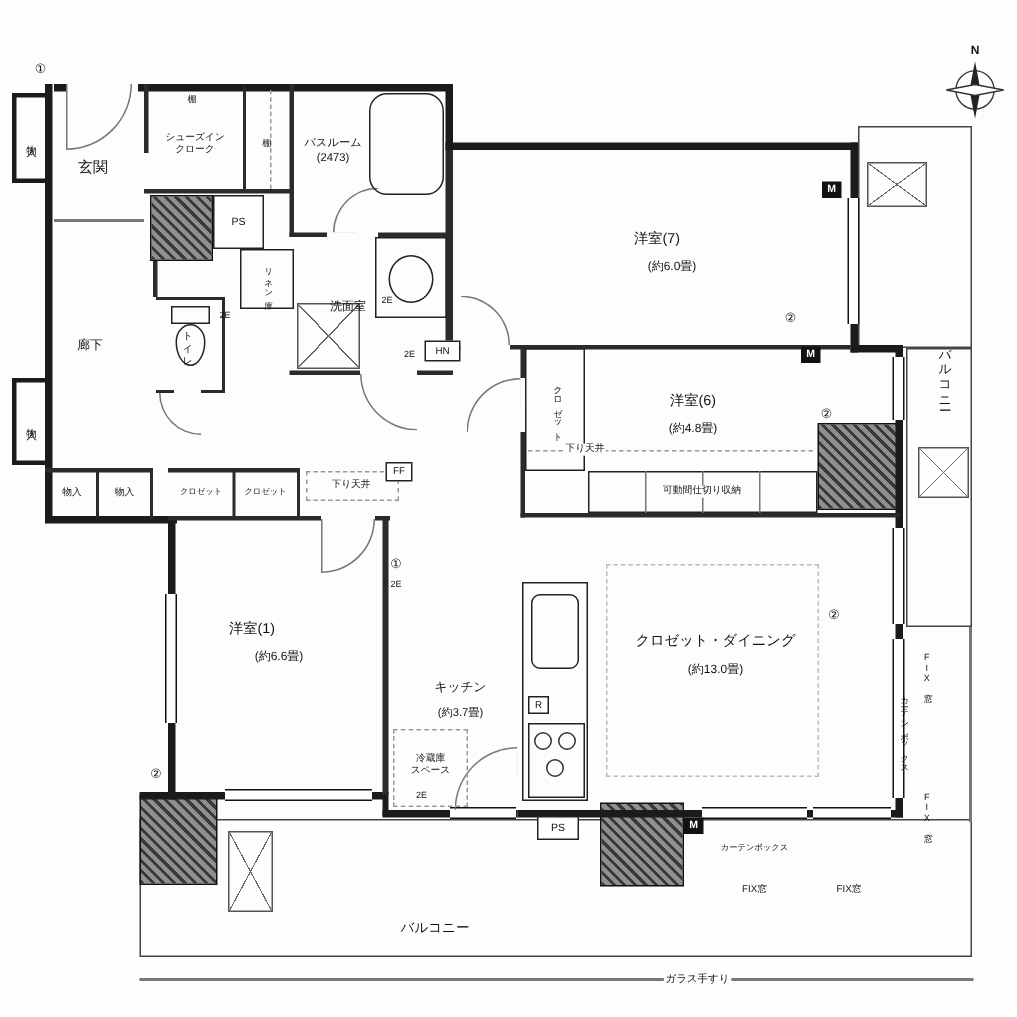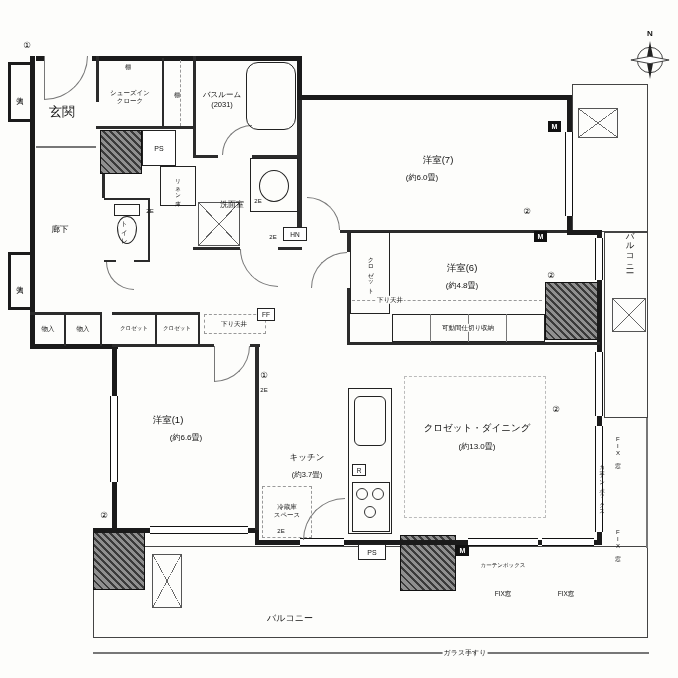--- a/index.html
+++ b/index.html
@@ -160,29 +160,29 @@
   <div class="mbox" style="left:456px;top:545px;width:13px;height:11px">M</div>
   <div class="box nofill" style="left:160px;top:166px;width:36px;height:40px"></div>
 
   <svg style="position:absolute;left:630px;top:40px" width="40" height="40" viewBox="0 0 44 44">
     <circle cx="22" cy="22" r="14" fill="none" stroke="#333" stroke-width="1"></circle>
     <polygon points="22,1 26,22 22,43 18,22" fill="#222"></polygon>
     <polygon points="1,22 22,18 43,22 22,26" fill="#fff" stroke="#333" stroke-width="1"></polygon>
   </svg>
   <span class="lbl" style="left:650px;top:34px;font-size:8px;font-weight:bold">N</span>
 
-  <span class="lbl" style="left:62px;top:112px;font-size:13px">玄関</span>
+  <span class="lbl" style="left:62px;top:112px;font-size:10px">玄関</span>
   <span class="lbl" style="left:130px;top:97px;font-size:6.5px">シューズイン
 クローク</span>
   <span class="lbl" style="left:128px;top:68px;font-size:6px">棚</span>
   <span class="lbl v" style="left:176px;top:88px;font-size:6px">棚</span>
   <span class="lbl" style="left:222px;top:100px;font-size:7.5px">バスルーム
-(2031)</span>
+(2473)</span>
   <span class="lbl" style="left:438px;top:160px;font-size:9.5px">洋室(7)</span>
-  <span class="lbl" style="left:422px;top:178px;font-size:8px">(約6.0畳)</span>
+  <span class="lbl" style="left:448px;top:178px;font-size:8px">(約6.0畳)</span>
   <span class="lbl v" style="left:630px;top:248px;font-size:8.5px">バルコニー</span>
   <span class="lbl" style="left:462px;top:268px;font-size:9.5px">洋室(6)</span>
   <span class="lbl" style="left:462px;top:286px;font-size:8px">(約4.8畳)</span>
   <span class="lbl" style="left:60px;top:230px;font-size:8.5px">廊下</span>
   <span class="lbl v" style="left:124px;top:229px;font-size:6.5px">トイレ</span>
   <span class="lbl" style="left:232px;top:205px;font-size:8px">洗面室</span>
   <span class="lbl v" style="left:178px;top:186px;font-size:5.5px">リネン庫</span>
   <span class="lbl v" style="left:20px;top:92px;font-size:7px">物入</span>
   <span class="lbl v" style="left:20px;top:281px;font-size:7px">物入</span>
   <span class="lbl" style="left:48px;top:329px;font-size:6.5px">物入</span>

